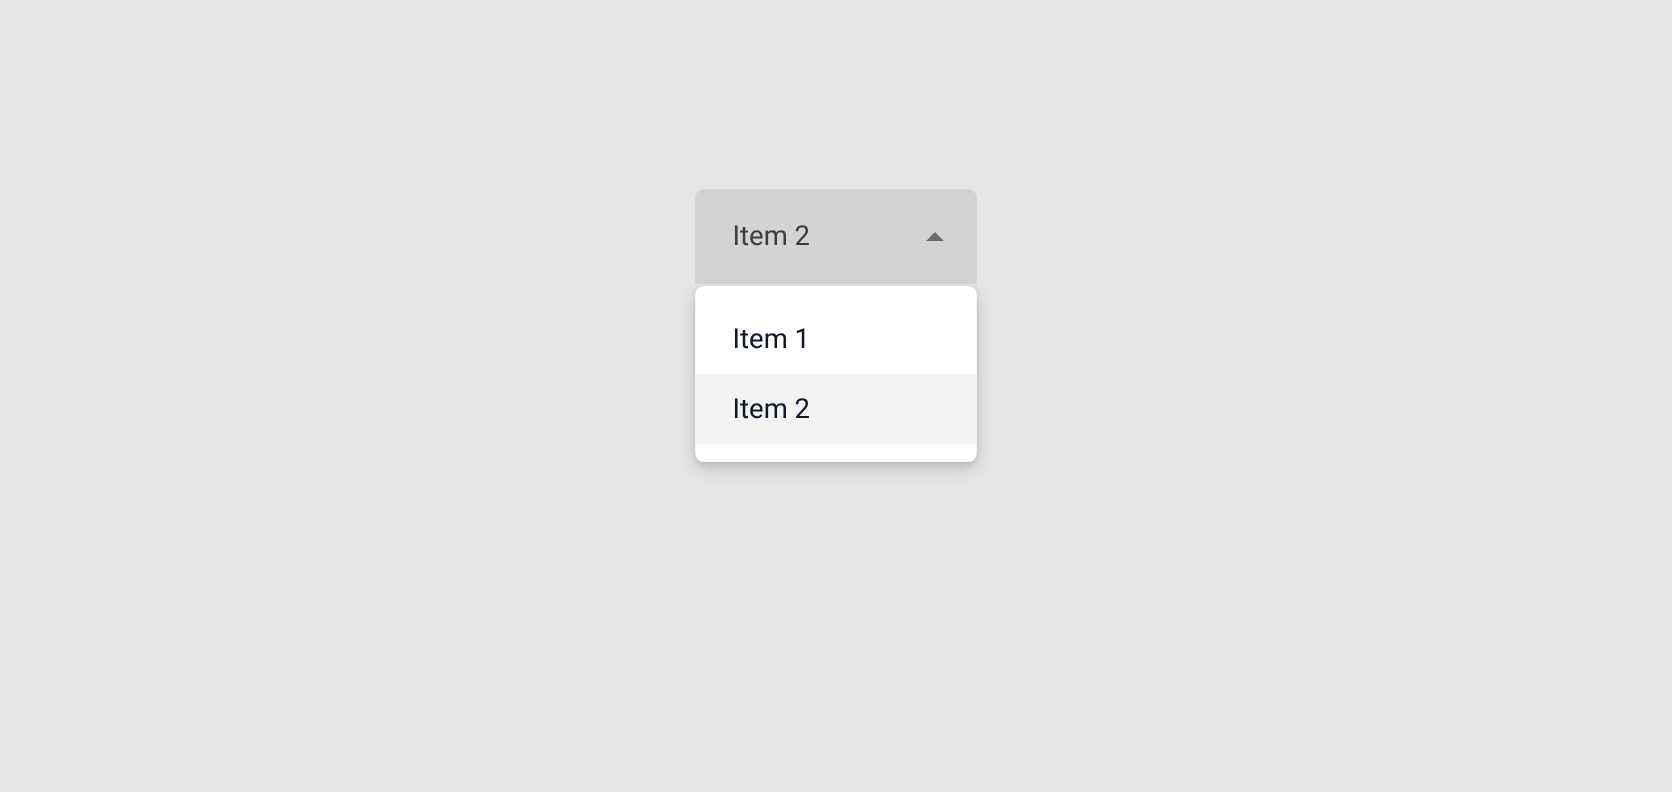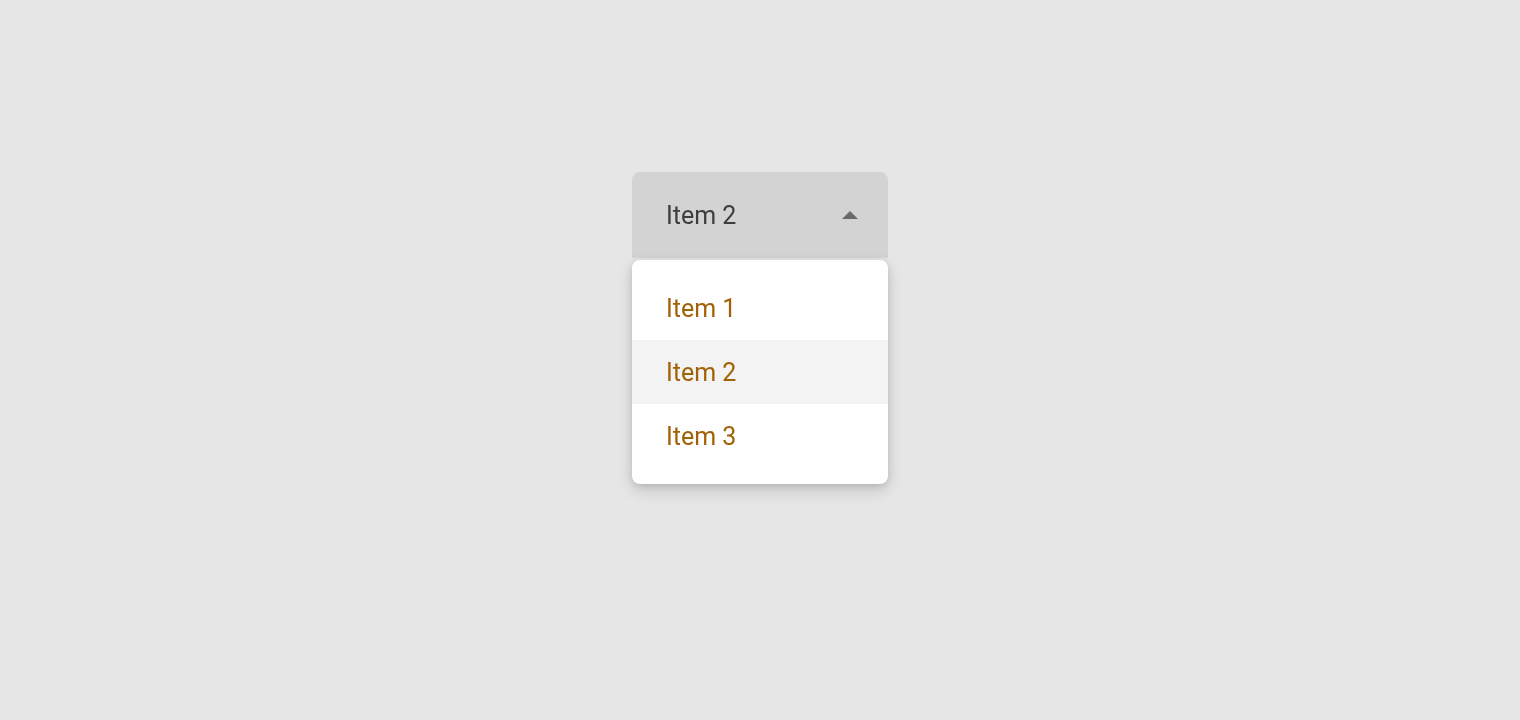--- a/index.html
+++ b/index.html
@@ -54,21 +54,21 @@
       box-shadow: 0 6px 16px rgba(0,0,0,0.15), 0 2px 6px rgba(0,0,0,0.1);
       overflow: hidden;
       padding: 16px 0;
     }
     .dropdown-item {
       height: 64px;
       display: flex;
       align-items: center;
       padding: 0 34px;
       font-size: 25px;
-      color: #a16207;
+      color: #0f172a;
       cursor: pointer;
     }
     .dropdown-item.selected {
       background-color: #f3f3f3;
     }
   </style>
 </head>
 <body>
 
 <div class="dropdown-container">
@@ -76,17 +76,14 @@
     <span class="dropdown-trigger-label">Item 2</span>
     <span class="arrow-up"></span>
   </div>
   <div class="dropdown-menu">
     <div class="dropdown-item">
       <span>Item 1</span>
     </div>
     <div class="dropdown-item selected">
       <span>Item 2</span>
     </div>
-    <div class="dropdown-item">
-      <span>Item 3</span>
-    </div>
   </div>
 </div>
 
 </body></html>

